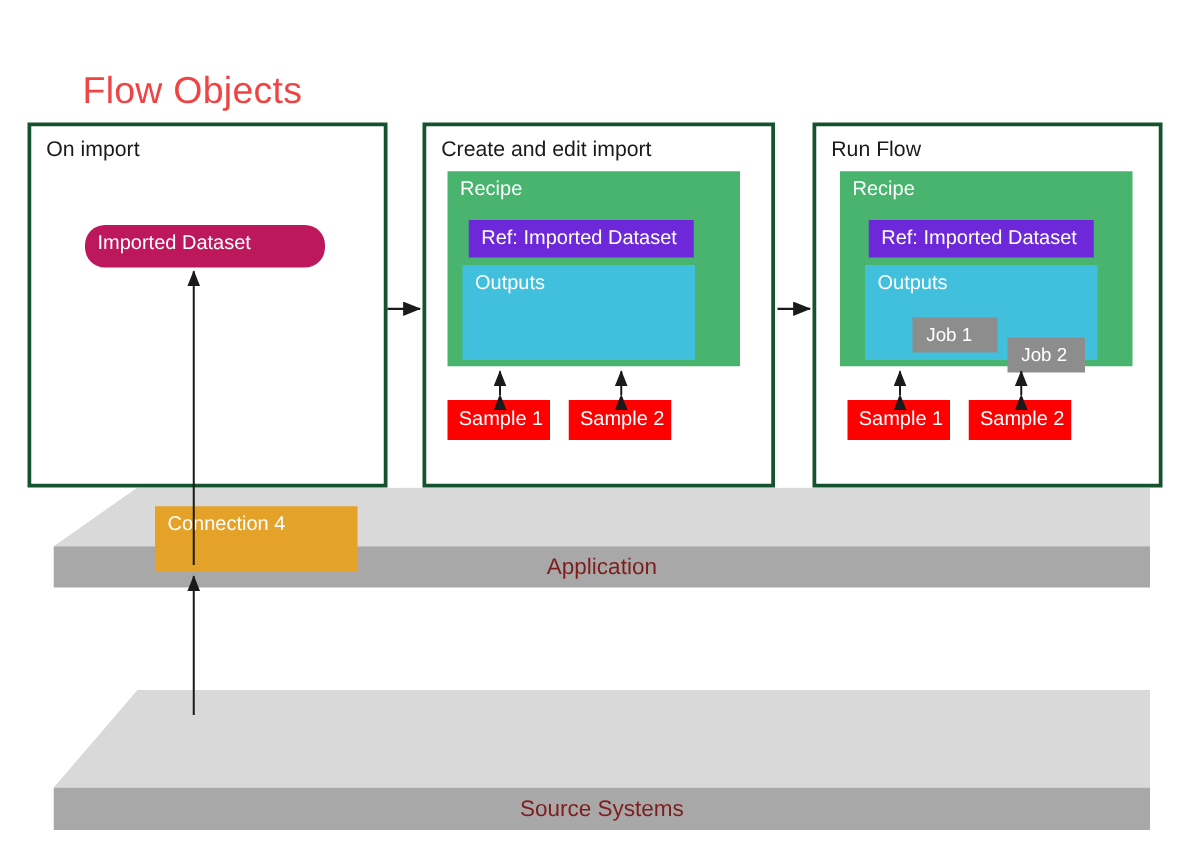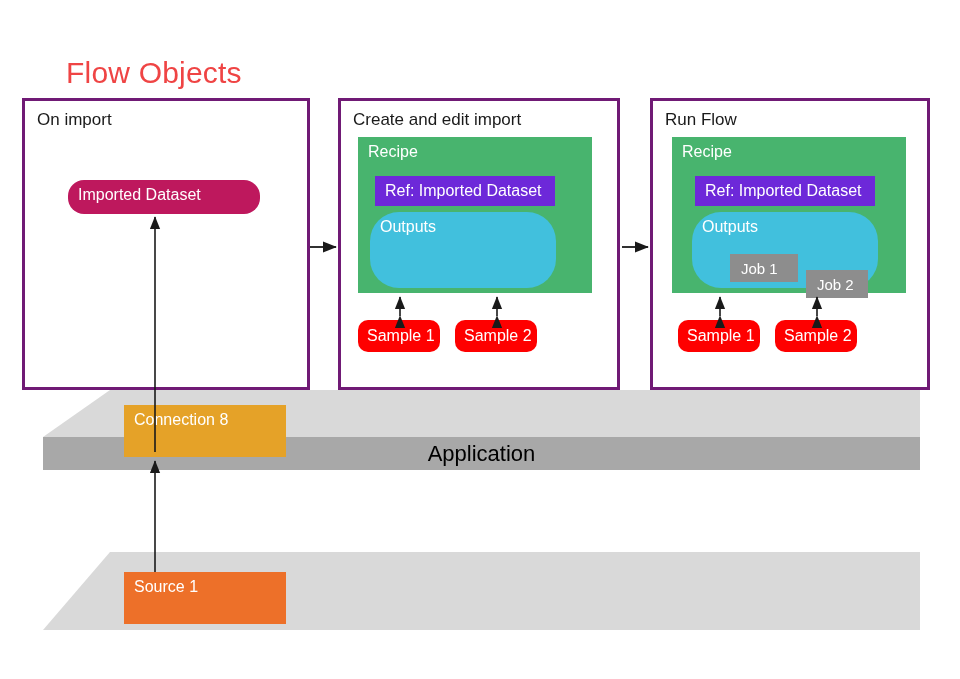--- a/index.html
+++ b/index.html
@@ -24,21 +24,21 @@
     left: 66px;
     top: 56px;
     font-size: 30px;
     color: #ef4444;
     letter-spacing: 0.2px;
     white-space: nowrap;
   }
 
   
   .panel {
-    border: 3px solid #701a75;
+    border: 3px solid #14532d;
     background: transparent;
     box-sizing: border-box;
   }
   .panel-title {
     position: absolute;
     left: 12px;
     top: 9px;
     font-size: 17px;
     color: #1a1a1a;
     white-space: nowrap;
@@ -51,23 +51,23 @@
     font-size: 16px;
     padding-left: 10px;
     display: flex;
     align-items: flex-start;
     padding-top: 6px;
   }
 
   .box-imported   { background: #be185d; border-radius: 16px; }
   .box-recipe     { background: #48b46e; }
   .box-ref        { background: #6d28d9; }
-  .box-outputs    { background: #41c0dd; border-radius: 29px; }
+  .box-outputs    { background: #41c0dd; }
   .box-job        { background: #8d8d8d; }
-  .box-sample     { background: #fe0000; border-radius: 10px; }
+  .box-sample     { background: #fe0000; }
   .box-connection { background: #e5a228; }
   .box-source     { background: #ed7029; }
 
   .box-sample {
     font-size: 16px;
     justify-content: flex-start;
     align-items: center;
     padding-top: 0;
     padding-left: 9px;
   }
@@ -82,22 +82,22 @@
   .slab-top {
     background: #d9d9d9;
   }
   .slab-front {
     background: #a8a8a8;
     display: flex;
     align-items: center;
     justify-content: center;
   }
   .slab-label {
-    color: #000000;
-    font-size: 22px;
+    color: #7f1d1d;
+    font-size: 18px;
     white-space: nowrap;
   }
 
   
   #arrow-layer {
     position: absolute;
     left: 0; top: 0;
     width: 960px; height: 679px;
     pointer-events: none;
   }
@@ -113,31 +113,31 @@
 
     <div class="abs slab-top" style="left:0; top:0; width:960px; height:47px;
                 clip-path: polygon(110px 0px, 920px 0px, 920px 47px, 43px 47px);"></div>
 
     <div class="abs slab-front" style="left:43px; top:47px; width:877px; height:33px;">
       <span class="slab-label">Application</span>
     </div>
   </div>
 
   <div class="abs box box-connection" style="left:124px; top:405px; width:162px; height:52px;">
-    <span>Connection 8</span>
+    <span>Connection 4</span>
   </div>
 
   <div class="abs" style="left:0; top:552px; width:960px; height:115px;">
     <div class="abs slab-top" style="left:0; top:0; width:960px; height:78px;
                 clip-path: polygon(110px 0px, 920px 0px, 920px 78px, 43px 78px);"></div>
-  </div>
-
-  <div class="abs box box-source" style="left:124px; top:572px; width:162px; height:52px;">
-    <span>Source 1</span>
-  </div>
+    <div class="abs slab-front" style="left:43px; top:78px; width:877px; height:34px;">
+      <span class="slab-label">Source Systems</span>
+    </div>
+  </div>
+
 
   <div class="abs panel" style="left:22px; top:98px; width:288px; height:292px;">
     <div class="panel-title">On import</div>
   </div>
   <div class="abs box box-imported" style="left:68px; top:180px; width:192px; height:34px;">
     <span>Imported Dataset</span>
   </div>
 
   <div class="abs panel" style="left:338px; top:98px; width:282px; height:292px;">
     <div class="panel-title">Create and edit import</div>

